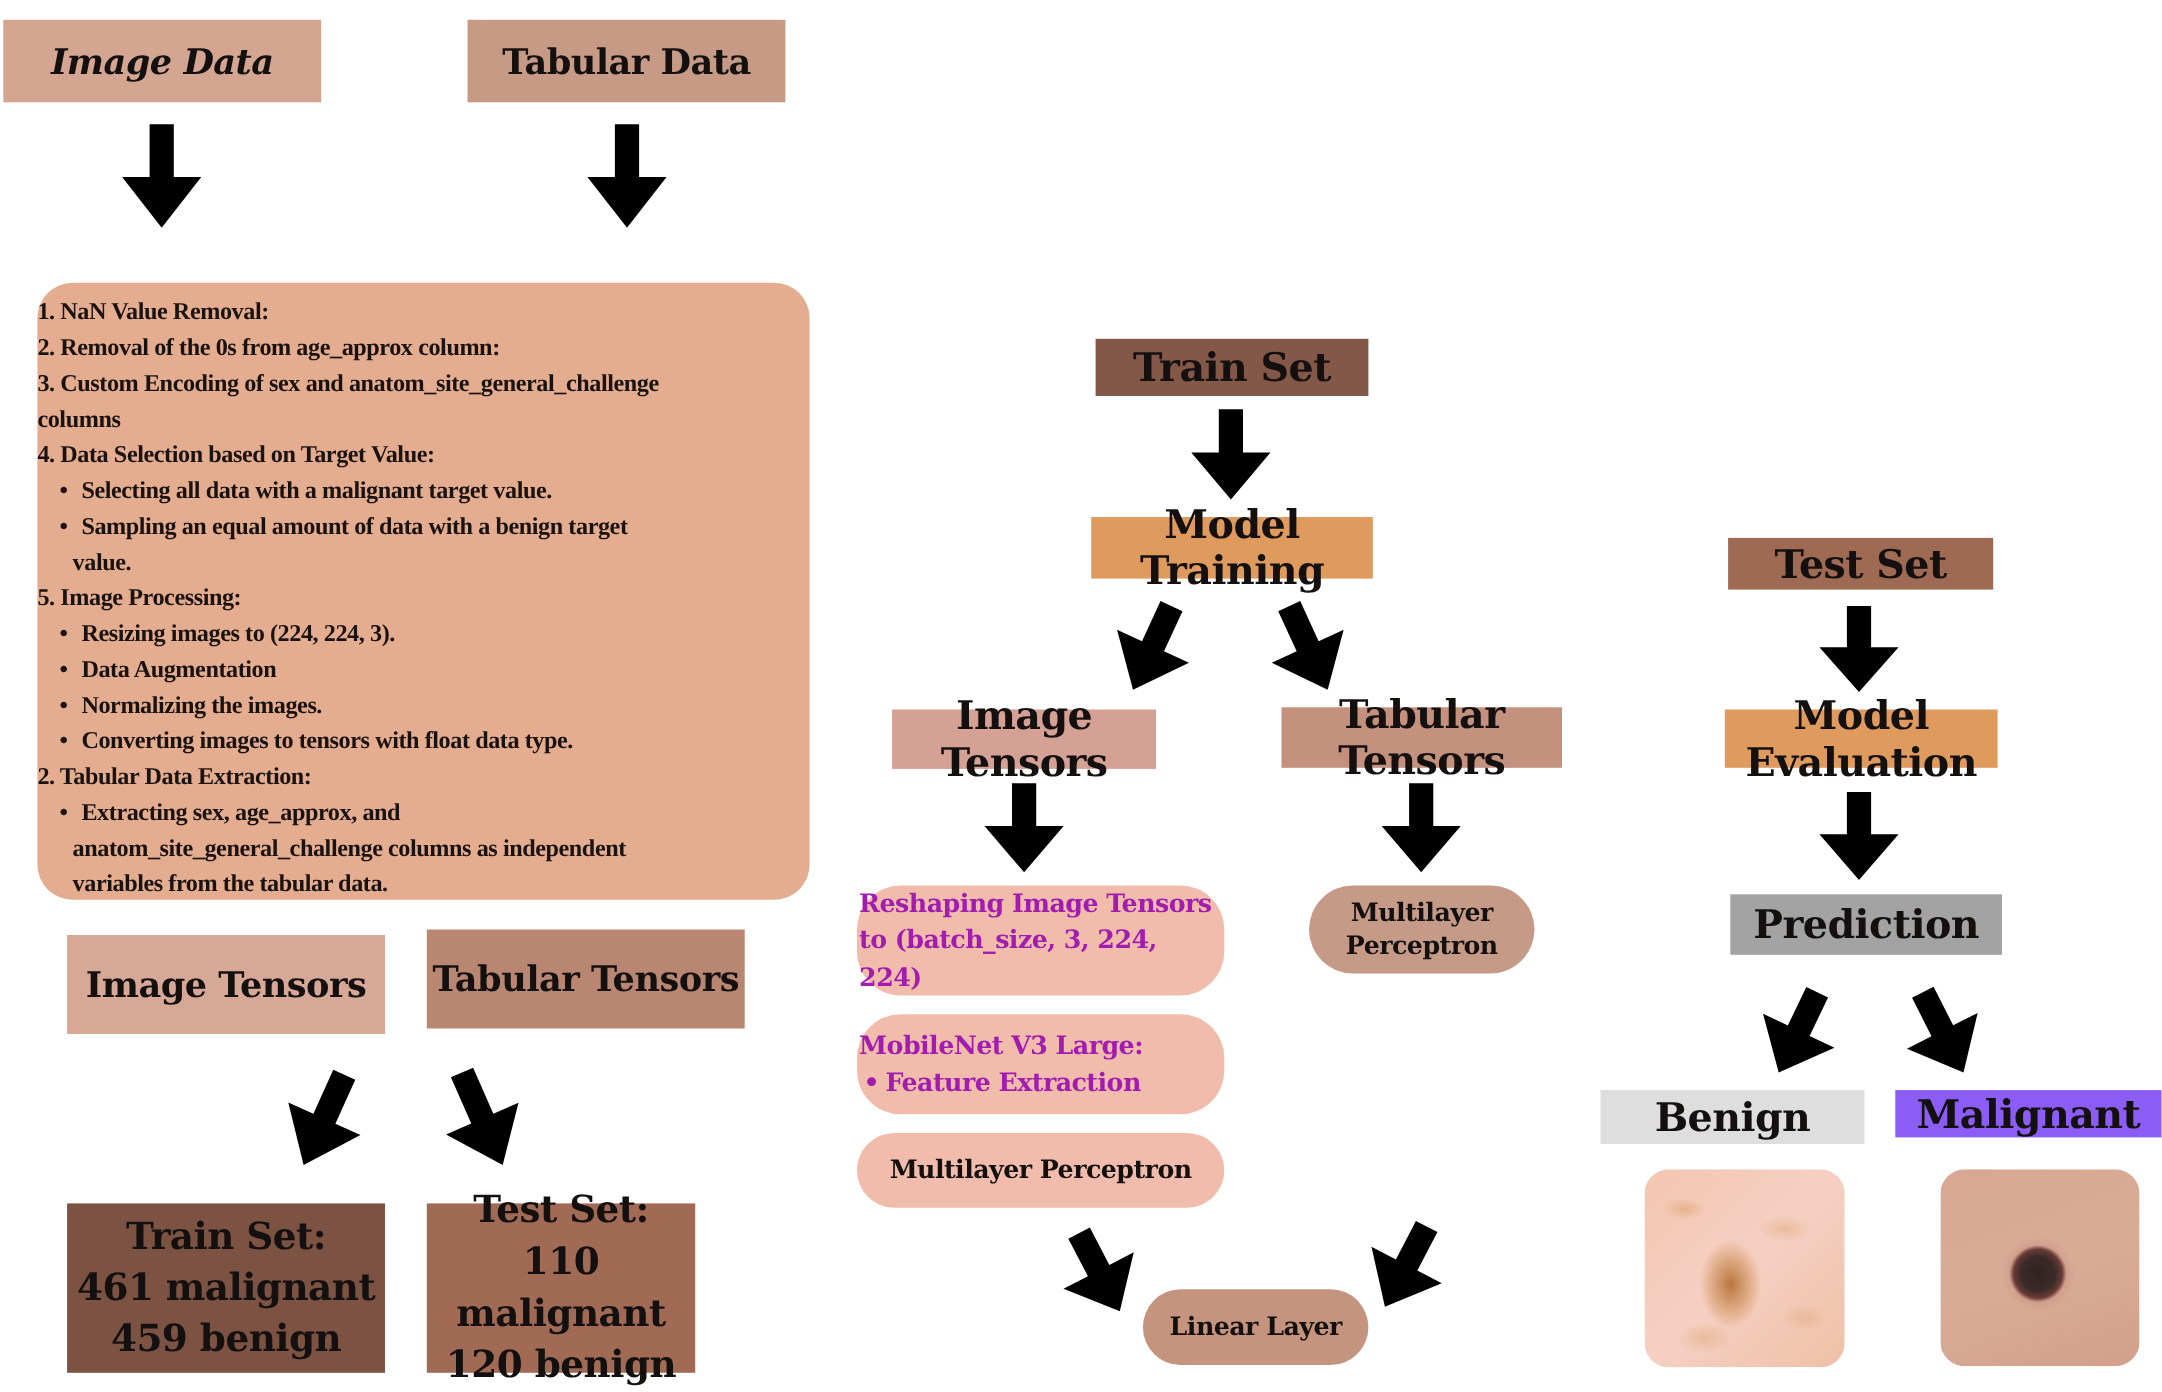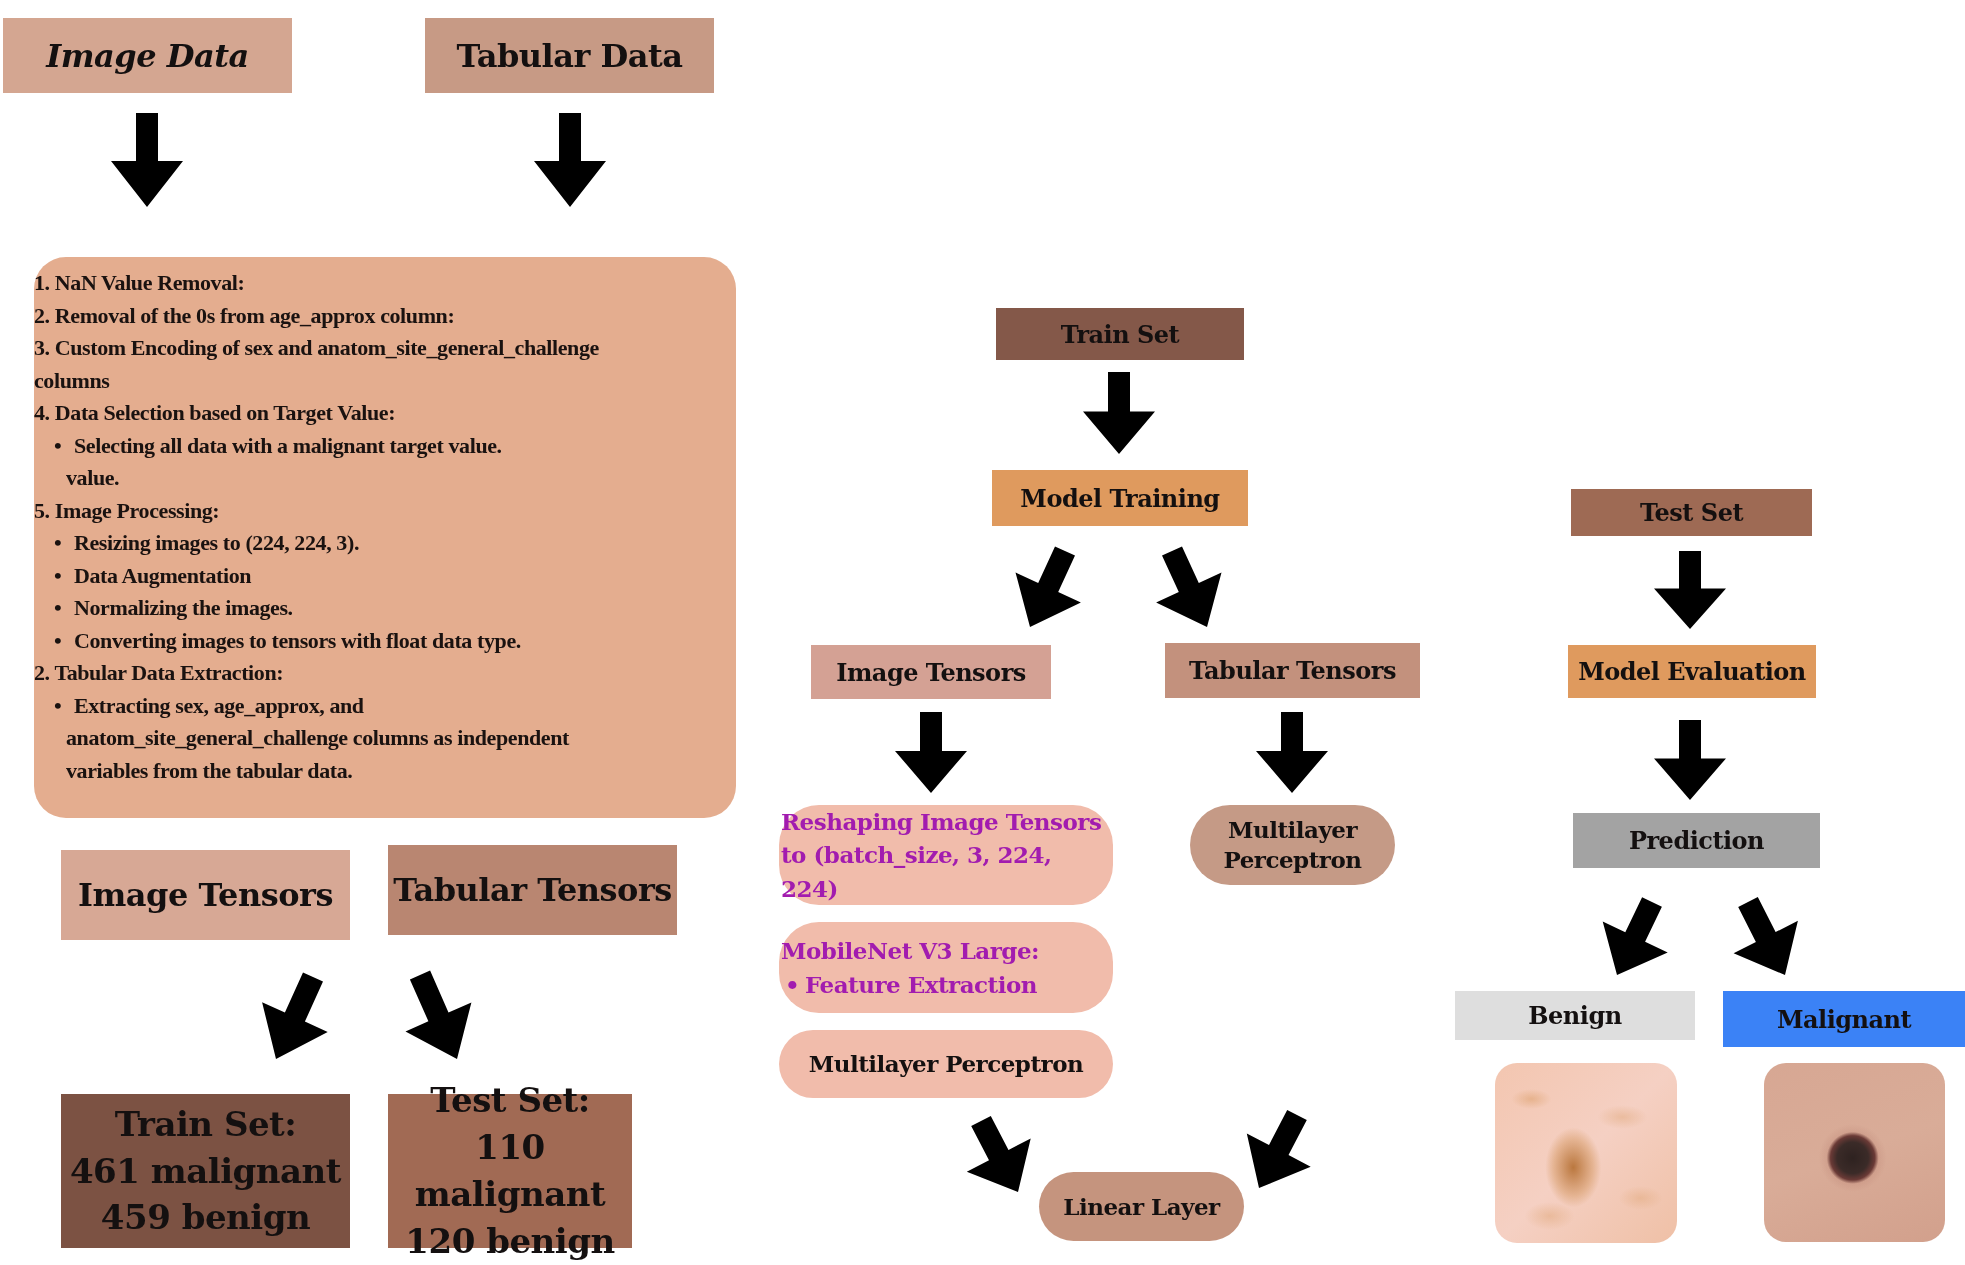--- a/index.html
+++ b/index.html
@@ -3,21 +3,21 @@
 <meta charset="utf-8">
 <style>
   html, body { margin: 0; padding: 0; background: #ffffff; }
   body { width: 1965px; height: 1265px; position: relative; overflow: hidden;
          font-family: "DejaVu Serif", "Liberation Serif", serif; color: #111; }
   .box { position: absolute; display: flex; align-items: center; justify-content: center;
          text-align: center; font-weight: bold; color: #141010; box-sizing: border-box;
          letter-spacing: -0.5px; }
   .pill { border-radius: 40px; }
   .t-lg { font-size: 32px; }
-  .t-md { font-size: 24px; }
+  .t-md { font-size: 36px; }
   .t-sm { font-size: 23px; line-height: 1.3; }
   .stat { font-size: 34px; line-height: 1.38; flex-direction: column; }
   .stat span { display: block; }
 
   #prep-box { position: absolute; left: 34px; top: 257px; width: 702px; height: 561px;
               background: #e4ad8f; border-radius: 32px; box-sizing: border-box;
               padding: 10px 12px 0 0; }
   #prep-box .line { font-family: "Liberation Serif", "DejaVu Serif", serif; font-weight: bold;
                     font-size: 22px; line-height: 32.5px; color: #1a1210; white-space: nowrap;
                     letter-spacing: -0.4px; }
@@ -58,20 +58,21 @@
 <div class="box t-lg" style="left:3px;top:18px;width:289px;height:75px;background:#d4a691;font-style:italic;">Image Data</div>
 <div class="box t-lg" style="left:425px;top:18px;width:289px;height:75px;background:#c79a85;">Tabular Data</div>
 
 <div id="prep-box">
     <div class="line">1. NaN Value Removal:</div>
     <div class="line">2. Removal of the 0s from age_approx column:</div>
     <div class="line">3. Custom Encoding of sex and anatom_site_general_challenge</div>
     <div class="line">columns</div>
     <div class="line">4. Data Selection based on Target Value:</div>
     <div class="line sub bullet">Selecting all data with a malignant target value.</div>
+    <div class="line sub bullet">Sampling an equal amount of data with a benign target</div>
     <div class="line cont">value.</div>
     <div class="line">5. Image Processing:</div>
     <div class="line sub bullet">Resizing images to (224, 224, 3).</div>
     <div class="line sub bullet">Data Augmentation</div>
     <div class="line sub bullet">Normalizing the images.</div>
     <div class="line sub bullet">Converting images to tensors with float data type.</div>
     <div class="line">2. Tabular Data Extraction:</div>
     <div class="line sub bullet">Extracting sex, age_approx, and</div>
     <div class="line cont">anatom_site_general_challenge columns as independent</div>
     <div class="line cont">variables from the tabular data.</div>
@@ -110,21 +111,21 @@
   <span>Multilayer</span>
   <span>Perceptron</span>
 </div>
 
 <div class="box pill t-sm" style="left:1039px;top:1172px;width:205px;height:69px;background:#c5947e;border-radius:35px;">Linear Layer</div>
 
 <div class="box t-md" style="left:1571px;top:489px;width:241px;height:47px;background:#9e6a54;">Test Set</div>
 <div class="box t-md" style="left:1568px;top:645px;width:248px;height:53px;background:#df9a5e;">Model Evaluation</div>
 <div class="box t-md" style="left:1573px;top:813px;width:247px;height:55px;background:#a3a3a3;">Prediction</div>
 <div class="box t-md" style="left:1455px;top:991px;width:240px;height:49px;background:#dedede;">Benign</div>
-<div class="box t-md" style="left:1723px;top:991px;width:242px;height:56px;background:#3b82f6;">Malignant</div>
+<div class="box t-md" style="left:1723px;top:991px;width:242px;height:43px;background:#8b5cf6;">Malignant</div>
 
 <div class="photo" style="left:1495px;top:1063px;width:182px;height:180px;
             background:
               radial-gradient(ellipse 28px 40px at 43% 58%, rgba(176,104,40,0.85), rgba(200,130,60,0.35) 70%, transparent 100%),
               radial-gradient(ellipse 20px 10px at 20% 20%, rgba(215,150,90,0.45), transparent),
               radial-gradient(ellipse 25px 12px at 70% 30%, rgba(215,150,90,0.35), transparent),
               radial-gradient(ellipse 25px 14px at 30% 85%, rgba(215,150,90,0.35), transparent),
               radial-gradient(ellipse 22px 12px at 80% 75%, rgba(215,150,90,0.3), transparent),
               linear-gradient(135deg, #f3c6b0, #f5d0c3 50%, #efc0a6);"></div>
 <div class="photo" style="left:1764px;top:1063px;width:181px;height:179px;

